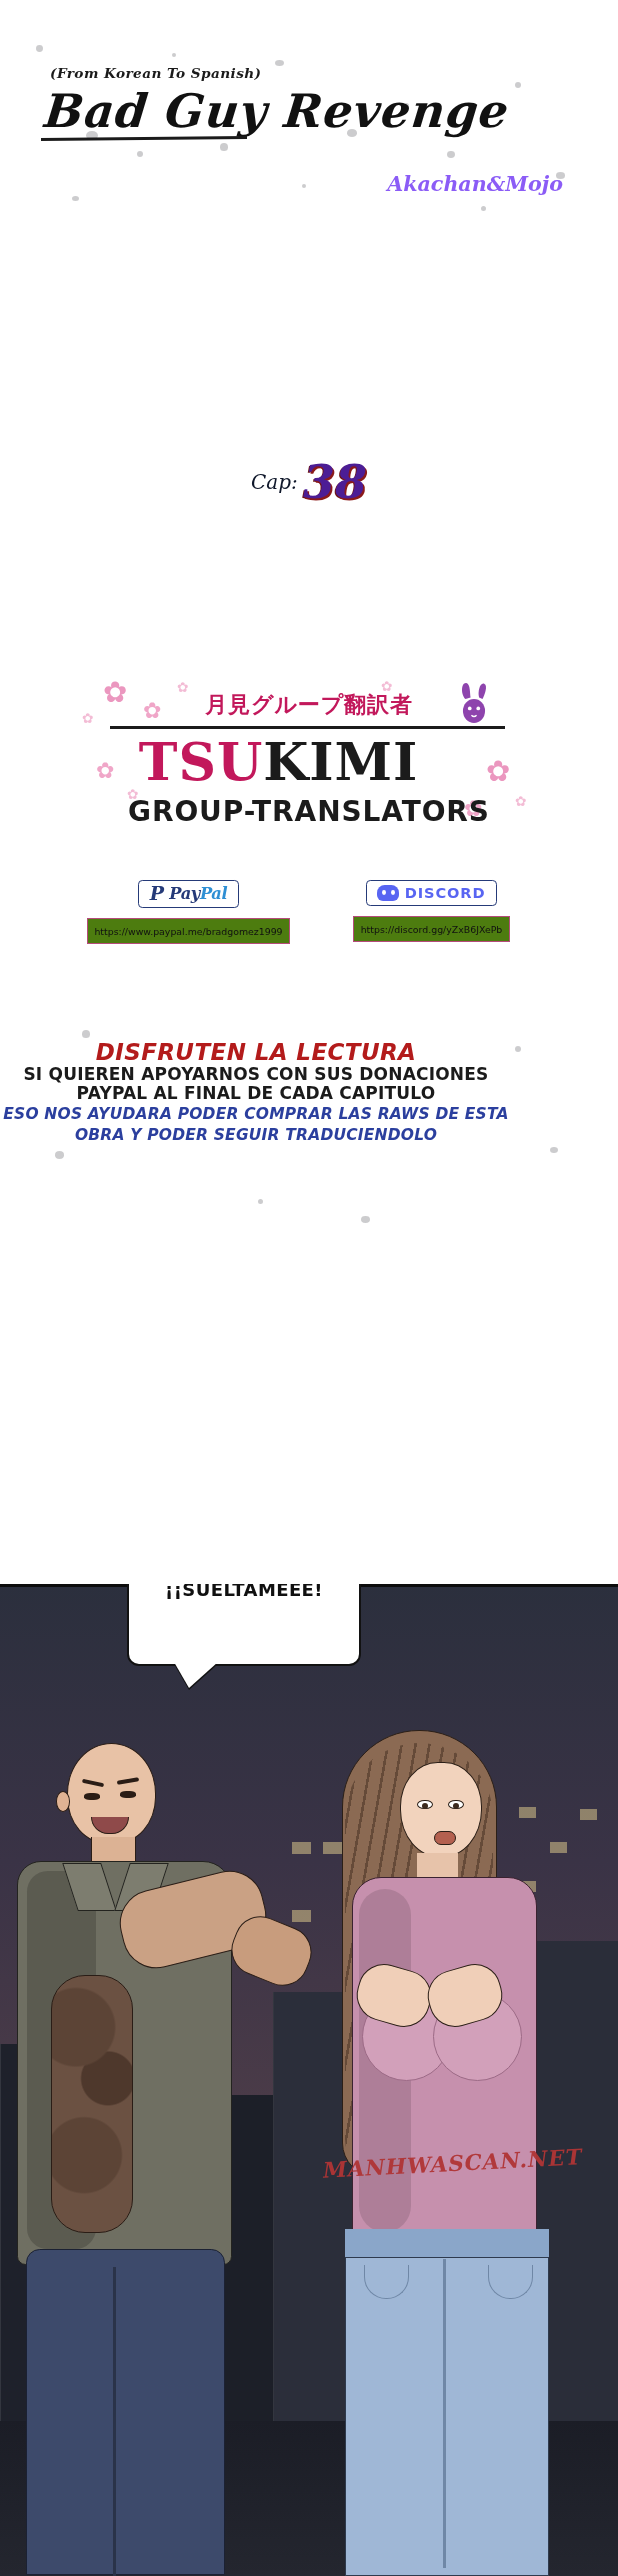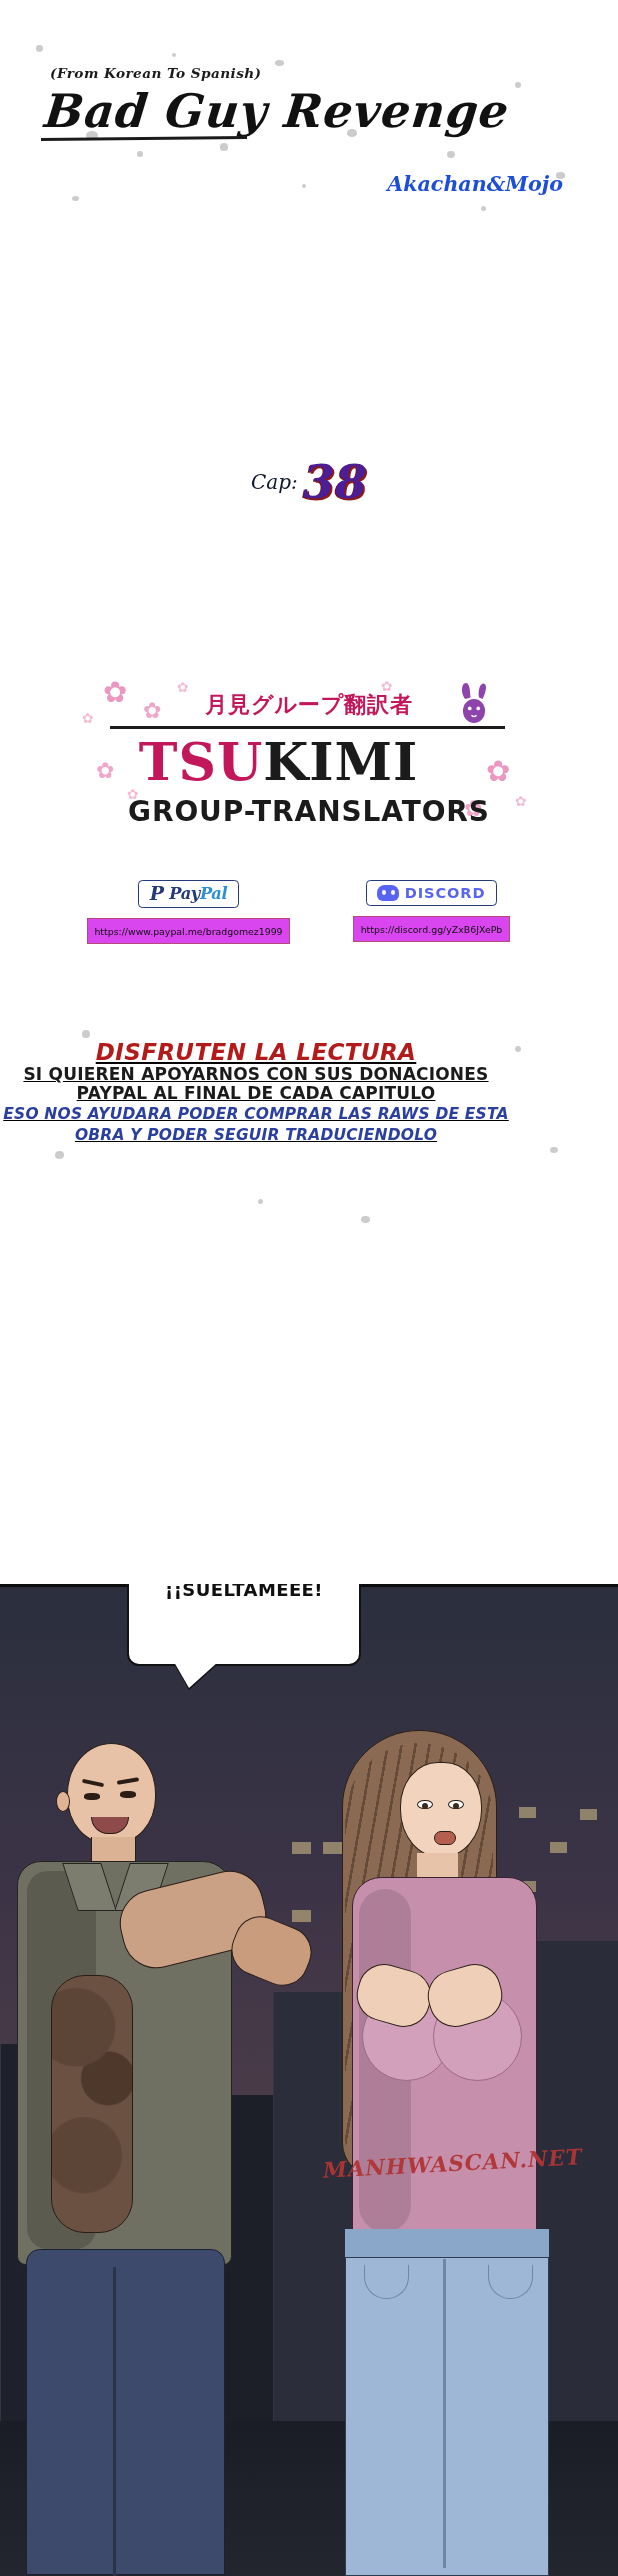--- a/index.html
+++ b/index.html
@@ -72,21 +72,21 @@
     transform: rotate(-0.6deg);
   }
   .credits {
     position: absolute;
     right: 55px;
     top: 172px;
     font-family: "DejaVu Serif", serif;
     font-size: 20.6px;
     font-style: italic;
     font-weight: bold;
-    color: #1d4ed8;
+    color: #8b5cf6;
     white-space: nowrap;
   }
 
   
   .chapter-row {
     position: absolute;
     left: 0;
     top: 455px;
     width: 618px;
     text-align: center;
@@ -251,38 +251,37 @@
     border-radius: 50%;
   }
   .dc-glyph::before { left: 4.3px; }
   .dc-glyph::after { right: 4.3px; }
 
   .url-box {
     margin-top: 10.3px;
     display: inline-block;
     border: 1.3px solid #b54b7a;
     padding: 4.3px 6.9px;
-    background: #d946ef;
+    background: #4d7c0f;
   }
   .url-box span {
     font-family: "DejaVu Sans", sans-serif;
     font-size: 9.4px;
     color: #111111;
     white-space: nowrap;
   }
 
   
   .msg-block {
     position: absolute;
     left: 0;
     top: 1039px;
     width: 512px;
     height: 258px;
     text-align: center;
-    text-decoration: underline;
   }
   .msg-head {
     font-family: "DejaVu Sans", sans-serif;
     font-size: 23px;
     font-weight: bold;
     font-style: italic;
     color: #b31b1b;
     letter-spacing: 0.4px;
   }
   .msg-line {

